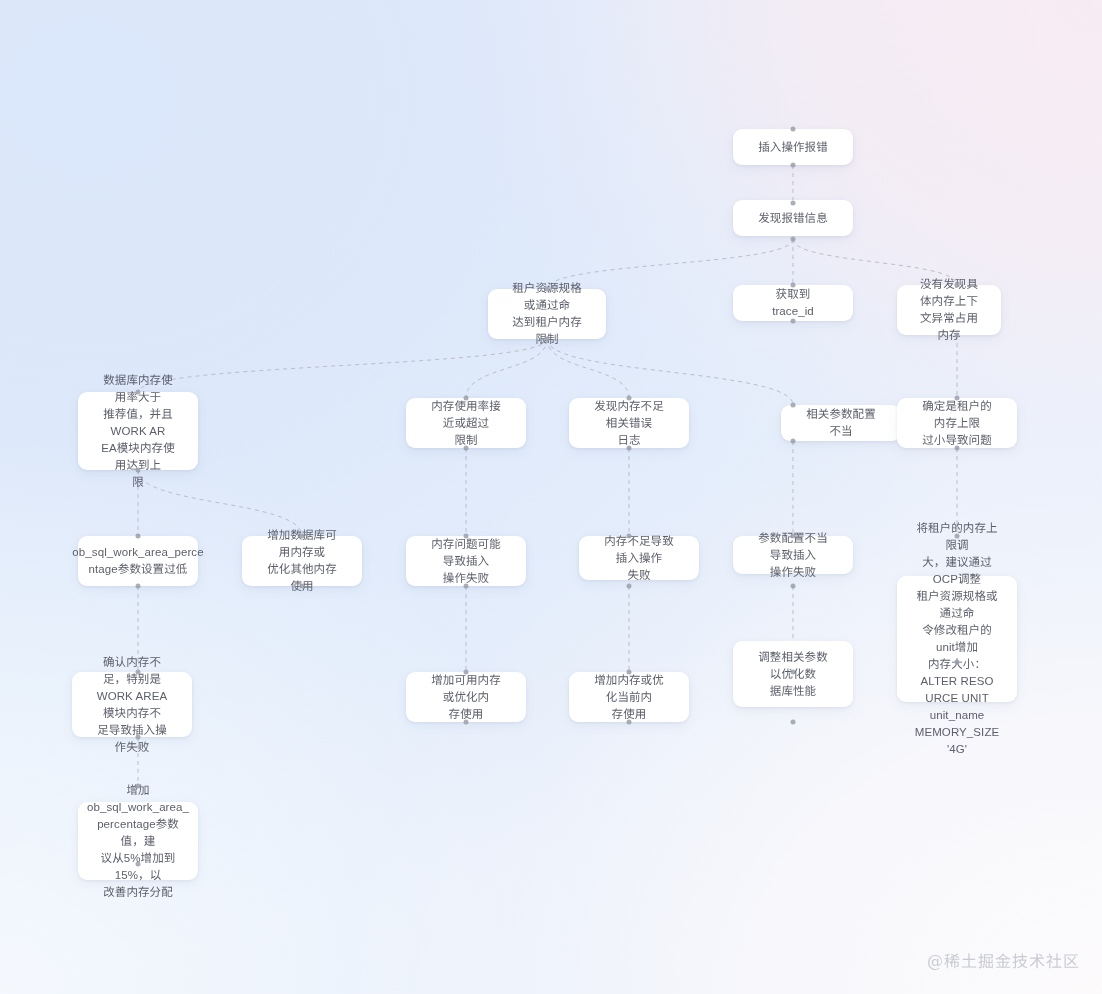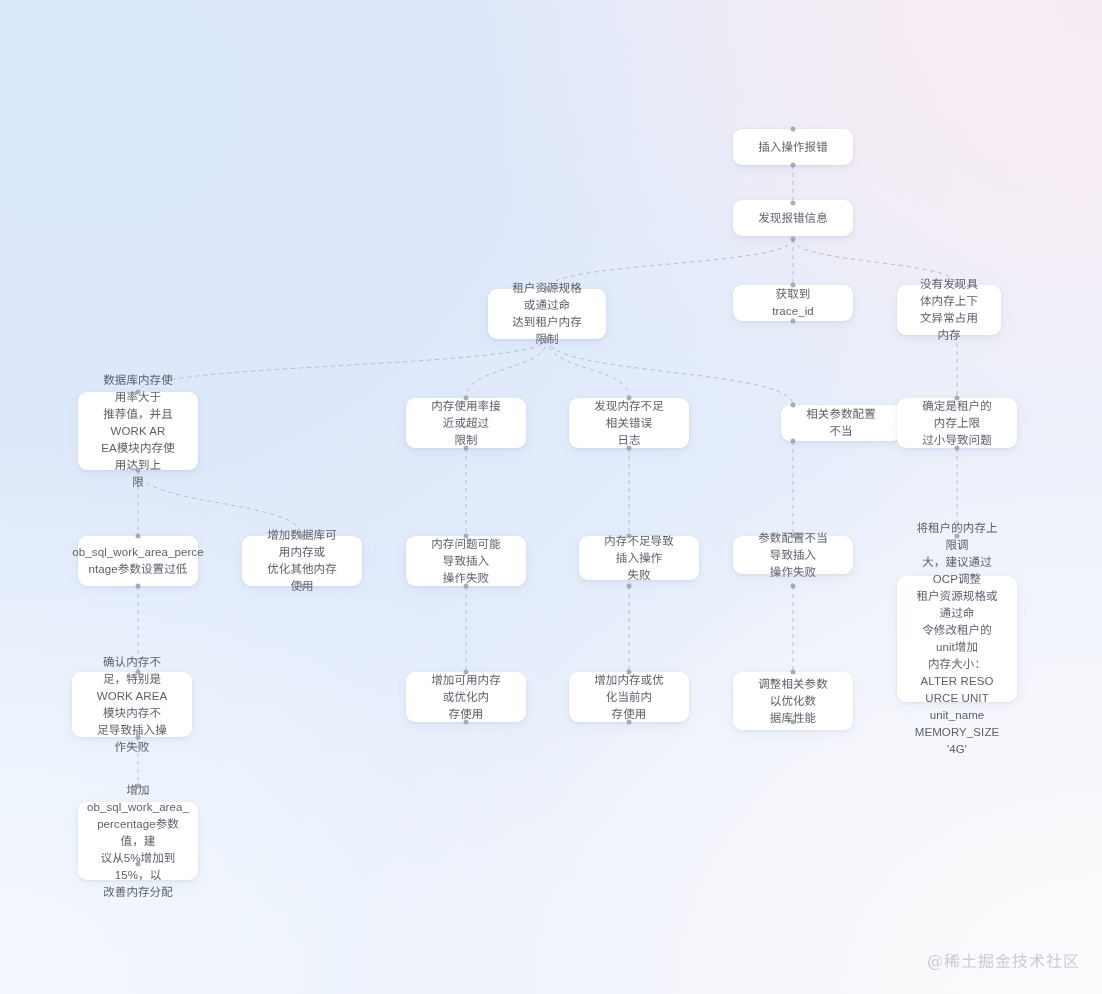--- a/index.html
+++ b/index.html
@@ -133,21 +133,21 @@
 内存大小：ALTER RESO
 URCE UNIT unit_name
 MEMORY_SIZE '4G'</div>
       <div class="node" style="left: 72px; top: 672px; width: 120px; height: 65px;">确认内存不足，特别是
 WORK AREA模块内存不
 足导致插入操作失败</div>
       <div class="node" style="left: 406px; top: 672px; width: 120px; height: 50px;">增加可用内存或优化内
 存使用</div>
       <div class="node" style="left: 569px; top: 672px; width: 120px; height: 50px;">增加内存或优化当前内
 存使用</div>
-      <div class="node" style="left: 733px; top: 672px; width: 120px; height: 58px;">调整相关参数以优化数
+      <div class="node" style="left: 733px; top: 641px; width: 120px; height: 66px;">调整相关参数以优化数
 据库性能</div>
       <div class="node" style="left: 78px; top: 802px; width: 120px; height: 78px;">增加ob_sql_work_area_
 percentage参数值，建
 议从5%增加到15%，以
 改善内存分配</div>
     </div>
   <div id="watermark">@稀土掘金技术社区</div>
 <div class="port" style="left: 793px; top: 165px;"></div>
     <div class="port" style="left: 793px; top: 203px;"></div>
     <div class="port" style="left: 793px; top: 239px;"></div>

